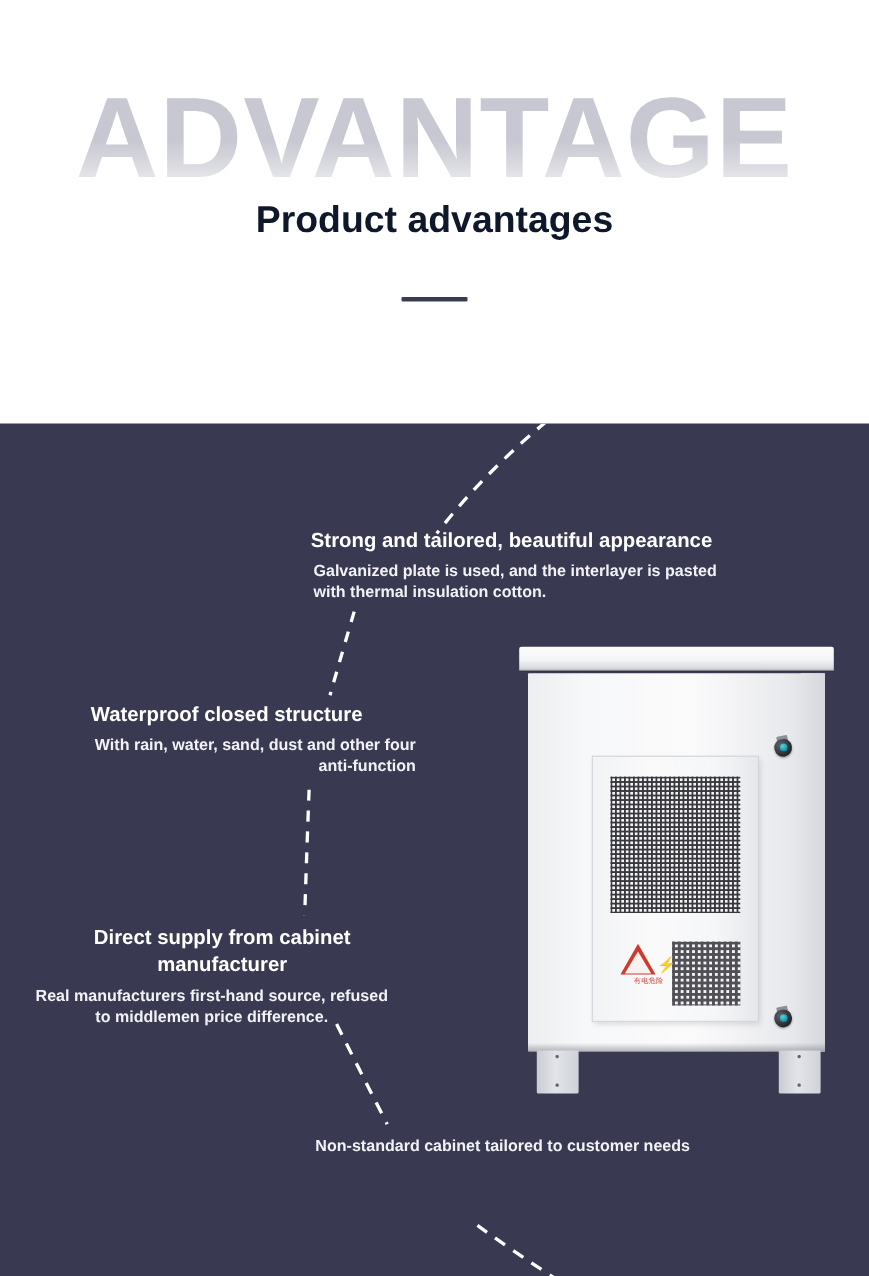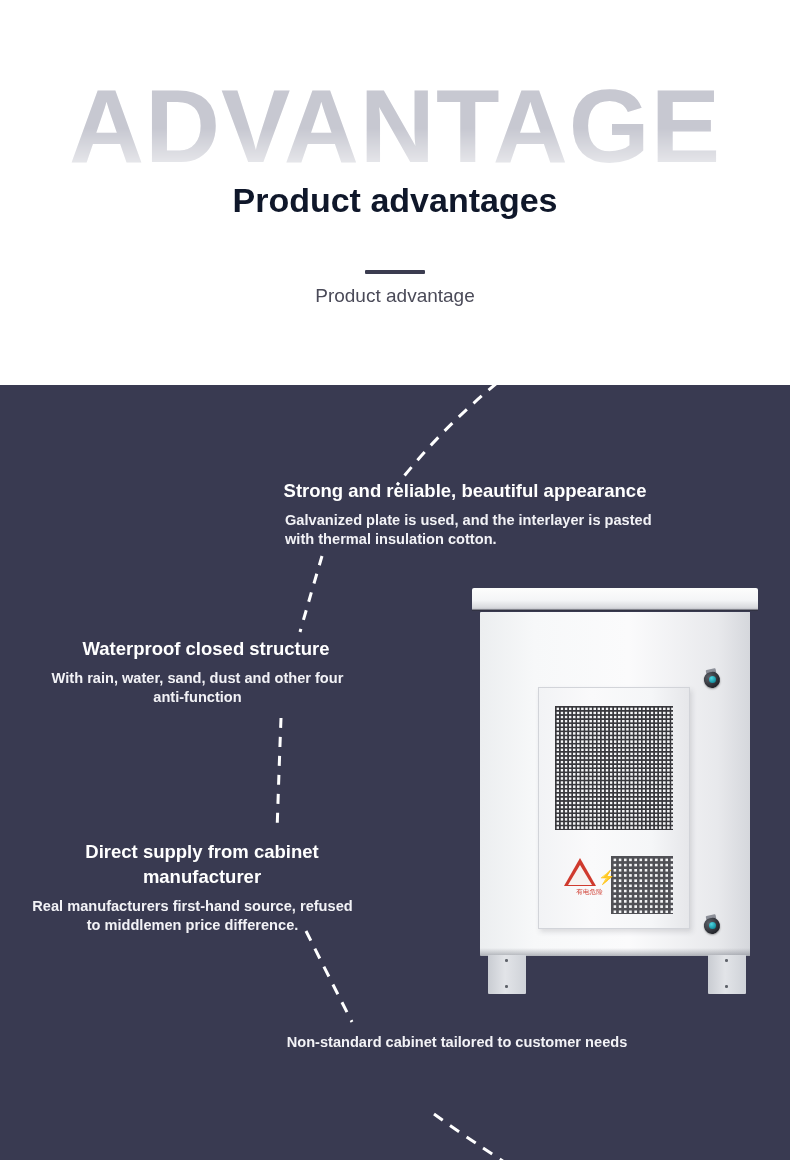--- a/index.html
+++ b/index.html
@@ -124,21 +124,21 @@
     margin: 0;
     white-space: pre-line;
   }
 
   #feat-1 { left: 265px; top: 93px; width: 400px; }
   #feat-1 .f-title { text-align: center; }
   #feat-1 .f-desc  { text-align: left; padding-left: 20px; }
 
   #feat-2 { left: 8px;   top: 251px; width: 370px; }
   #feat-2 .f-title { text-align: center; padding-left: 26px; }
-  #feat-2 .f-desc  { text-align: center;   padding-left: 9px; }
+  #feat-2 .f-desc  { text-align: right;   padding-left: 9px; }
 
   #feat-3 { left: 8px;   top: 454px; width: 360px; }
   #feat-3 .f-title { text-align: center; padding-left: 28px; }
   #feat-3 .f-desc  { text-align: center;   padding-left: 9px; }
 
   #feat-4 { left: 232px; top: 648px; width: 450px; }
   #feat-4 .f-title { text-align: center; }
   #feat-4 .f-desc  { text-align: center; }
 
   
@@ -342,35 +342,34 @@
 </style>
 </head>
 <body>
 
 <div class="page">
 
   <div class="header">
     <div class="watermark">ADVANTAGE</div>
     <div class="main-title">Product advantages</div>
     <div class="divider"></div>
-    <div class="subtitle">Product advantage</div>
   </div>
 
   <div class="body-dark">
 
     <svg class="dash-layer" width="790" height="775" viewBox="0 0 790 775">
       <path d="M 497 -2 Q 440 45 397 100" fill="none" stroke="#ffffff" stroke-width="3" stroke-dasharray="11 9" stroke-linecap="butt"></path>
       <path d="M 322 171 Q 312 205 300 247" fill="none" stroke="#ffffff" stroke-width="3" stroke-dasharray="10 9" stroke-linecap="butt"></path>
       <path d="M 281 333 Q 279 385 277 447" fill="none" stroke="#ffffff" stroke-width="3" stroke-dasharray="10 9" stroke-linecap="butt"></path>
       <path d="M 306 546 Q 328 590 352 637" fill="none" stroke="#ffffff" stroke-width="3" stroke-dasharray="11 9" stroke-linecap="butt"></path>
       <path d="M 434 729 Q 470 755 512 782" fill="none" stroke="#ffffff" stroke-width="3" stroke-dasharray="11 9" stroke-linecap="butt"></path>
     </svg>
 
     <div class="feature" id="feat-1">
-      <p class="f-title">Strong and reliable, beautiful appearance</p>
+      <p class="f-title">Strong and tailored, beautiful appearance</p>
       <p class="f-desc">Galvanized plate is used, and the interlayer is pasted
 with thermal insulation cotton.</p>
     </div>
 
     <div class="feature" id="feat-2">
       <p class="f-title">Waterproof closed structure</p>
       <p class="f-desc">With rain, water, sand, dust and other four
 anti-function</p>
     </div>
 

